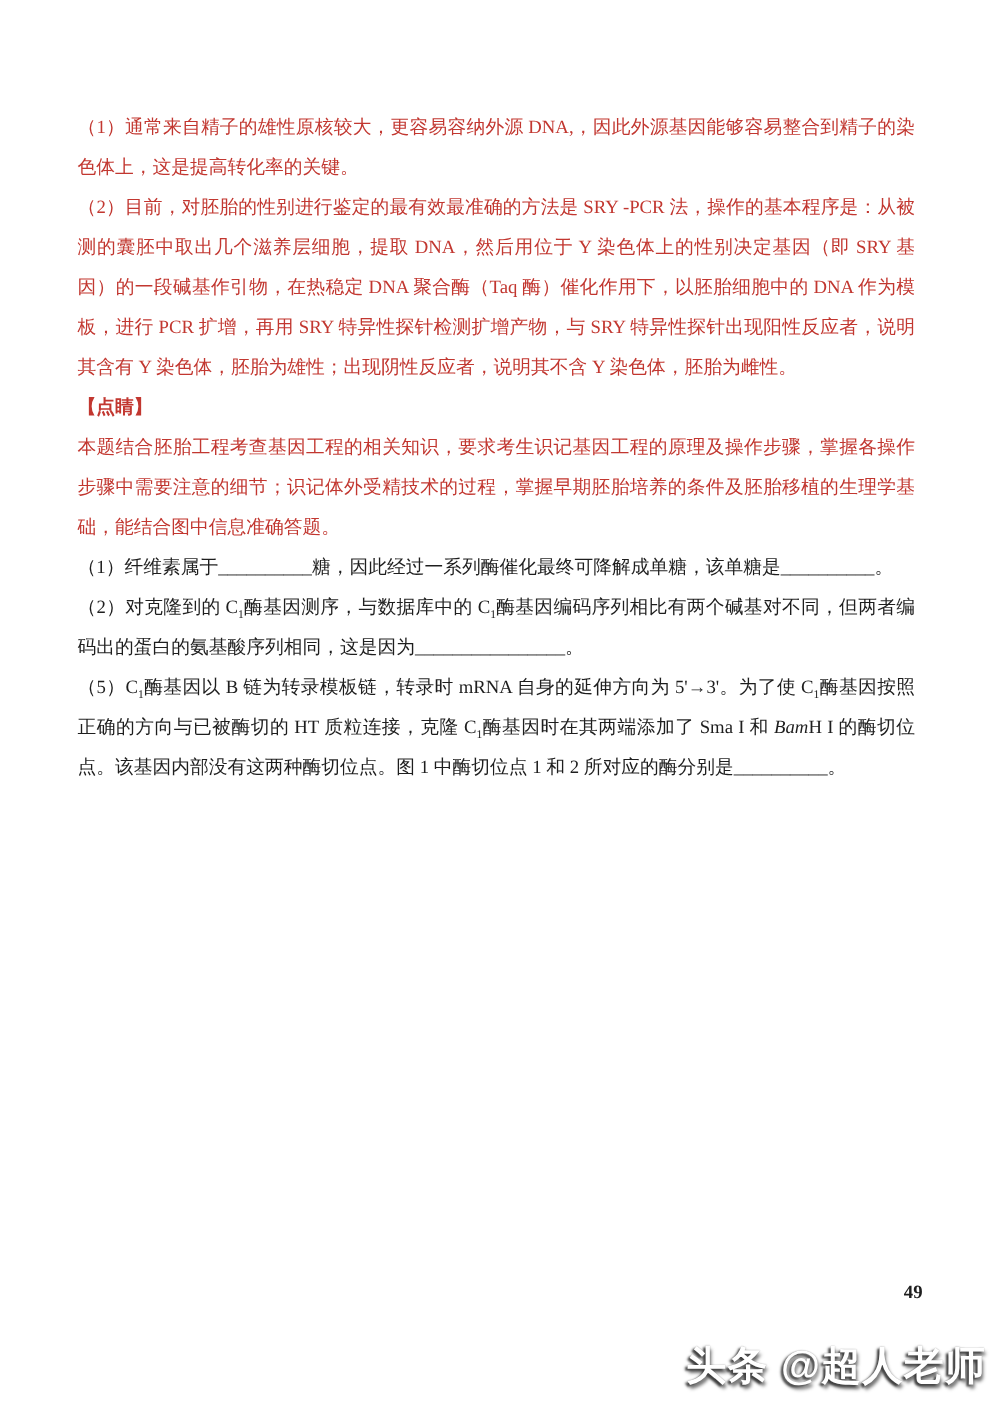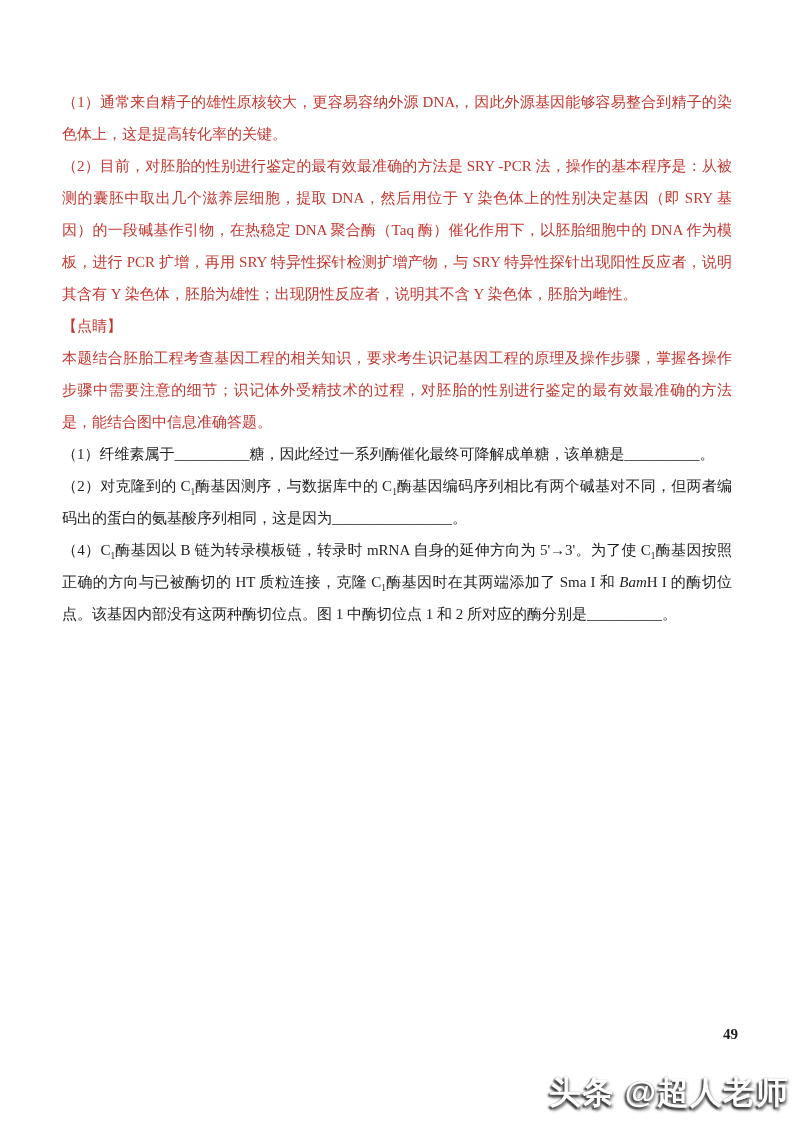--- a/index.html
+++ b/index.html
@@ -17,21 +17,21 @@
     position: absolute;
     left: 62px;
     top: 86px;
     width: 670px;
     font-size: 15px;
     line-height: 32px;
     text-align: justify;
   }
   .content p { margin: 0; }
   .red { color: #c23730; }
-  .tip-label { font-weight: normal; }
+  .tip-label { font-weight: bold; }
   sub { font-size: 0.62em; line-height: 0; }
   .pagenum {
     position: absolute;
     left: 704px;
     top: 1026px;
     font-size: 15px;
     font-weight: bold;
     color: #1e1e1e;
     margin-left: 19px;
   }
@@ -49,20 +49,20 @@
   }
 </style>
 </head>
 <body>
 
 <div class="page">
   <div class="content">
     <p class="red">（1）通常来自精子的雄性原核较大，更容易容纳外源 DNA,，因此外源基因能够容易整合到精子的染色体上，这是提高转化率的关键。</p>
     <p class="red">（2）目前，对胚胎的性别进行鉴定的最有效最准确的方法是 SRY -PCR 法，操作的基本程序是：从被测的囊胚中取出几个滋养层细胞，提取 DNA，然后用位于 Y 染色体上的性别决定基因（即 SRY 基因）的一段碱基作引物，在热稳定 DNA 聚合酶（Taq 酶）催化作用下，以胚胎细胞中的 DNA 作为模板，进行 PCR 扩增，再用 SRY 特异性探针检测扩增产物，与 SRY 特异性探针出现阳性反应者，说明其含有 Y 染色体，胚胎为雄性；出现阴性反应者，说明其不含 Y 染色体，胚胎为雌性。</p>
     <p class="red tip-label">【点睛】</p>
-    <p class="red">本题结合胚胎工程考查基因工程的相关知识，要求考生识记基因工程的原理及操作步骤，掌握各操作步骤中需要注意的细节；识记体外受精技术的过程，对胚胎的性别进行鉴定的最有效最准确的方法是，能结合图中信息准确答题。</p>
+    <p class="red">本题结合胚胎工程考查基因工程的相关知识，要求考生识记基因工程的原理及操作步骤，掌握各操作步骤中需要注意的细节；识记体外受精技术的过程，掌握早期胚胎培养的条件及胚胎移植的生理学基础，能结合图中信息准确答题。</p>
     <p><span>（1）纤维素属于__________糖，因此经过一系列酶催化最终可降解成单糖，该单糖是__________。</span></p>
     <p><span>（2）对克隆到的 C</span><sub>1</sub><span>酶基因测序，与数据库中的 C</span><sub>1</sub><span>酶基因编码序列相比有两个碱基对不同，但两者编码出的蛋白的氨基酸序列相同，这是因为________________。</span></p>
-    <p><span>（4）C</span><sub>1</sub><span>酶基因以 B 链为转录模板链，转录时 mRNA 自身的延伸方向为 5'→3'。为了使 C</span><sub>1</sub><span>酶基因按照正确的方向与已被酶切的 HT 质粒连接，克隆 C</span><sub>1</sub><span>酶基因时在其两端添加了 </span><span style="">Sma</span><span> I 和 </span><span style="font-style: italic;">Bam</span><span>H I 的酶切位点。该基因内部没有这两种酶切位点。图 1 中酶切位点 1 和 2 所对应的酶分别是__________。</span></p>
+    <p><span>（5）C</span><sub>1</sub><span>酶基因以 B 链为转录模板链，转录时 mRNA 自身的延伸方向为 5'→3'。为了使 C</span><sub>1</sub><span>酶基因按照正确的方向与已被酶切的 HT 质粒连接，克隆 C</span><sub>1</sub><span>酶基因时在其两端添加了 </span><span style="">Sma</span><span> I 和 </span><span style="font-style: italic;">Bam</span><span>H I 的酶切位点。该基因内部没有这两种酶切位点。图 1 中酶切位点 1 和 2 所对应的酶分别是__________。</span></p>
   </div>
   <div class="pagenum">49</div>
   <div class="watermark">头条 @超人老师</div>
 </div>
 
 </body></html>

